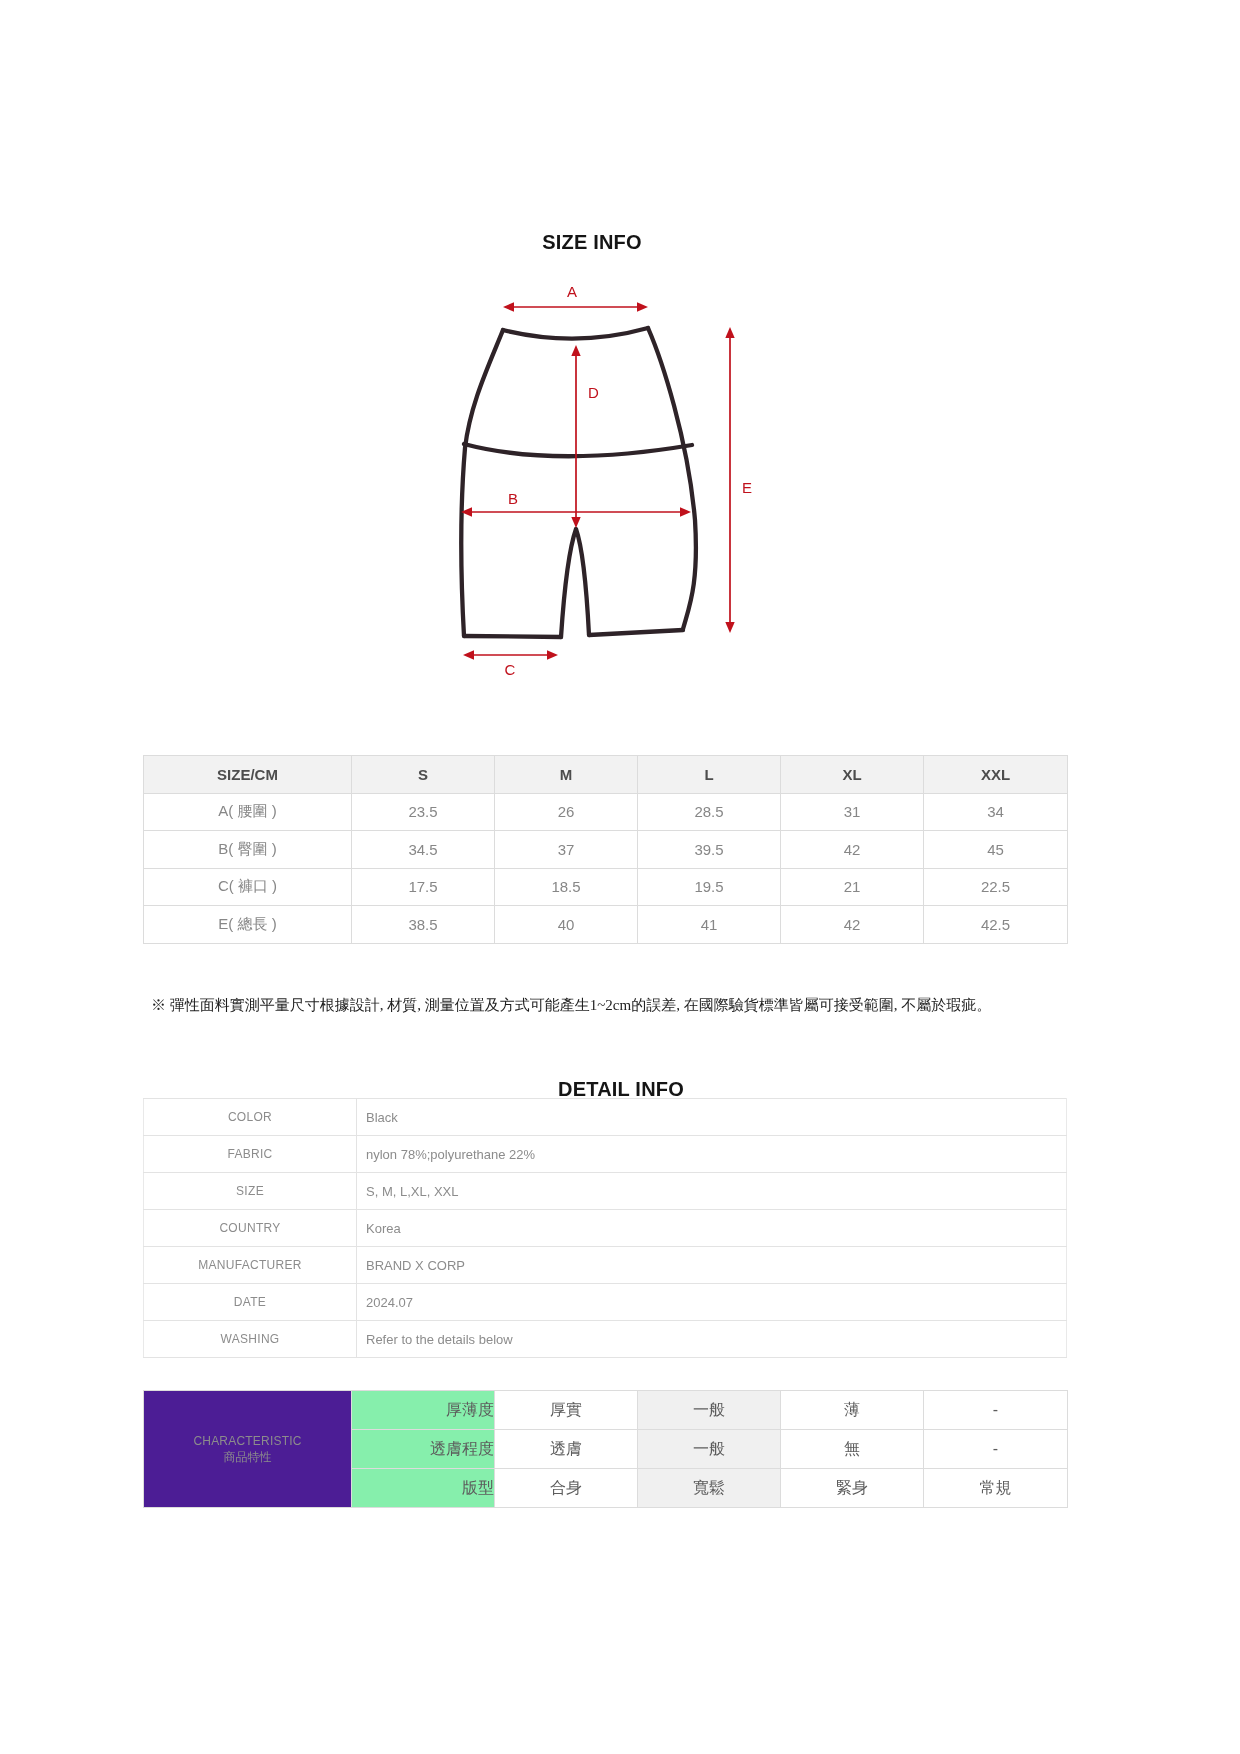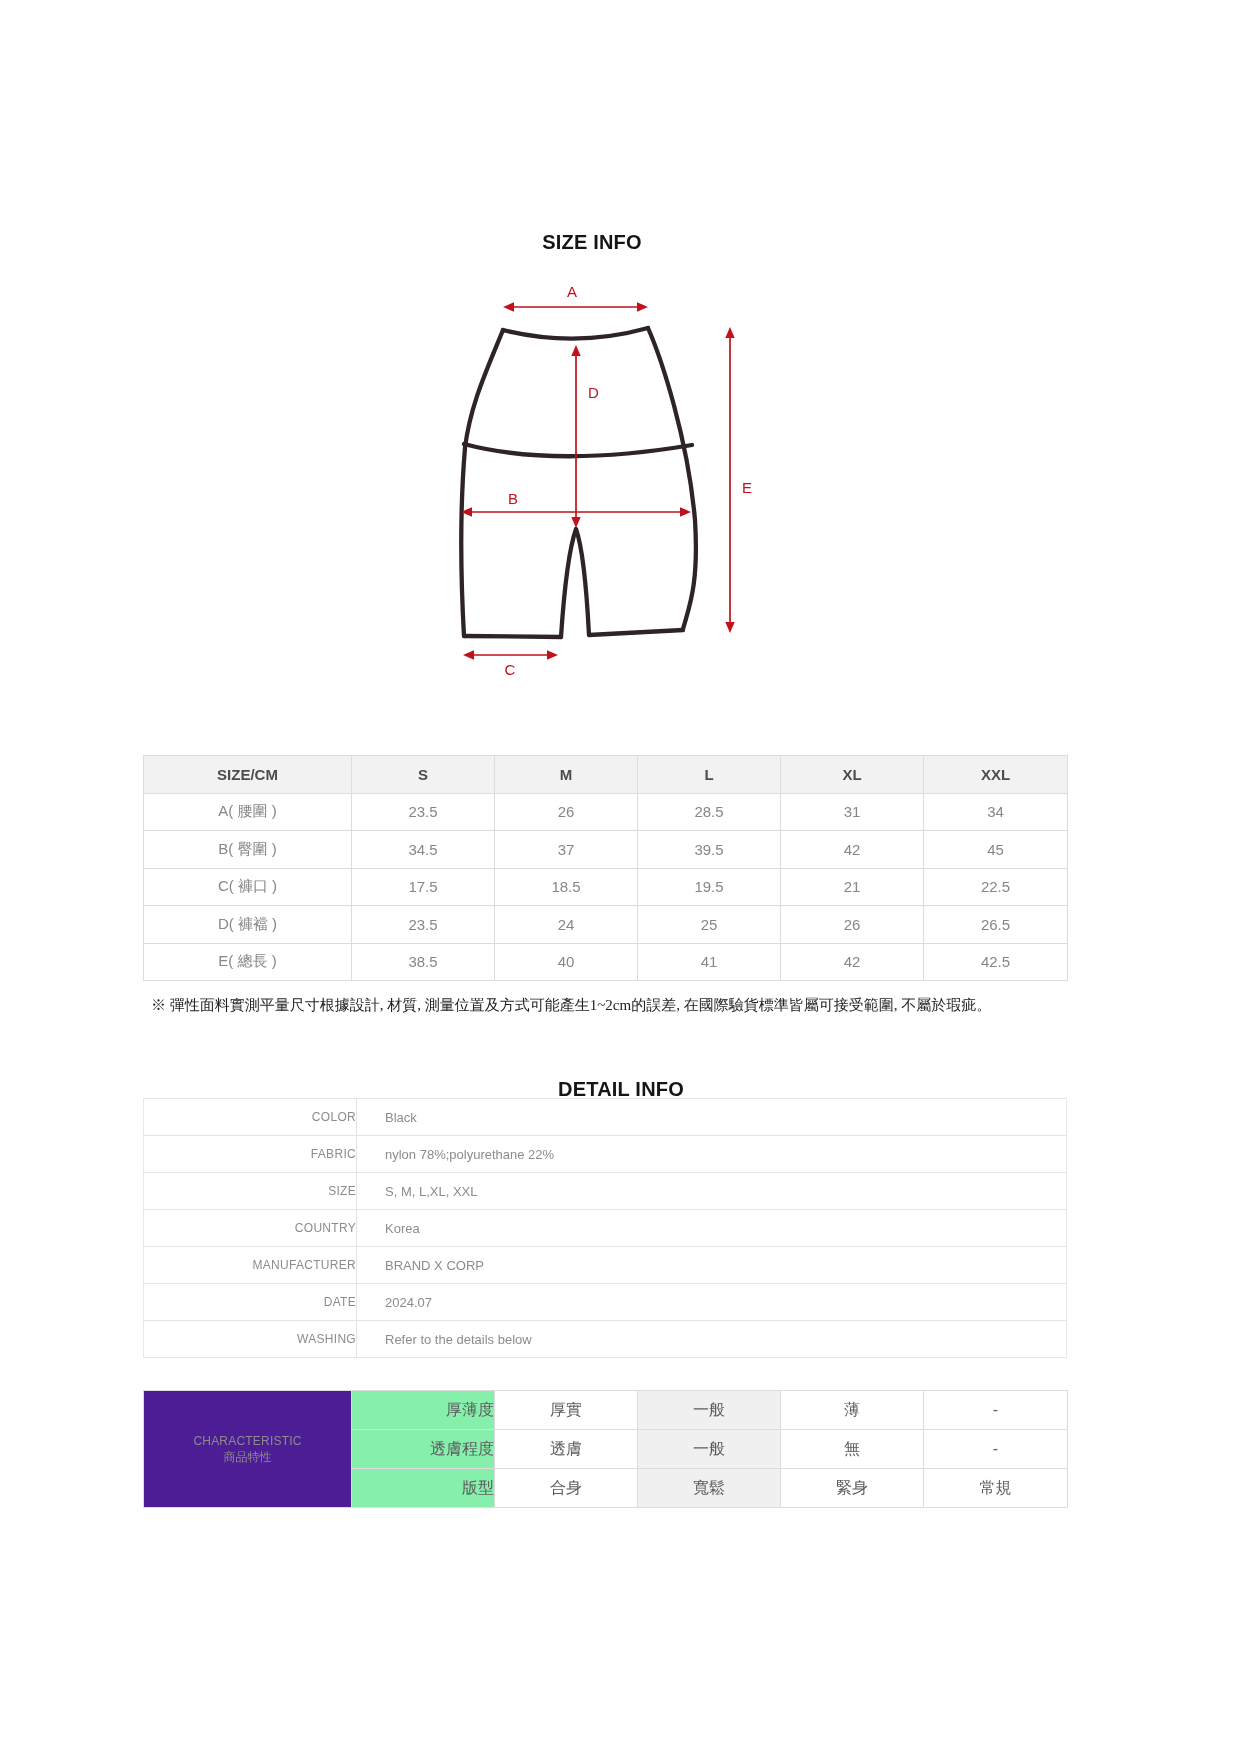--- a/index.html
+++ b/index.html
@@ -44,25 +44,25 @@
   .detail-table{
     position:absolute;left:143px;top:1098px;width:924px;
     border-collapse:collapse;table-layout:fixed;
   }
   .detail-table th,.detail-table td{
     border-top:1px solid #e3e3e3;border-bottom:1px solid #e3e3e3;
     height:36px;padding:0;font-weight:400;color:#8c8c8c;
   }
   .detail-table th{
     width:212px;border-left:1px solid #e9e9e9;border-right:1px solid #e3e3e3;
-    text-align:right;font-size:12px;letter-spacing:.3px;
+    text-align:center;font-size:12px;letter-spacing:.3px;
   }
   .detail-table td{
     border-right:1px solid #e9e9e9;
-    text-align:left;padding-left:28px;font-size:13px;
+    text-align:left;padding-left:9px;font-size:13px;
   }
 
   
   .char-table{
     position:absolute;left:143px;top:1390px;width:924px;
     border-collapse:collapse;table-layout:fixed;
   }
   .char-table td{
     border:1px solid #dcdcdc;height:38px;text-align:center;
     font-size:16px;color:#5c5c5c;padding:0;background:#ffffff;
@@ -166,28 +166,20 @@
         <td>42</td>
         <td>45</td>
       </tr>
       <tr>
         <td>C( 褲口 )</td>
         <td>17.5</td>
         <td>18.5</td>
         <td>19.5</td>
         <td>21</td>
         <td>22.5</td>
-      </tr>
-      <tr>
-        <td>D( 褲襠 )</td>
-        <td>23.5</td>
-        <td>24</td>
-        <td>25</td>
-        <td>26</td>
-        <td>26.5</td>
       </tr>
       <tr>
         <td>E( 總長 )</td>
         <td>38.5</td>
         <td>40</td>
         <td>41</td>
         <td>42</td>
         <td>42.5</td>
       </tr>
     </tbody>

